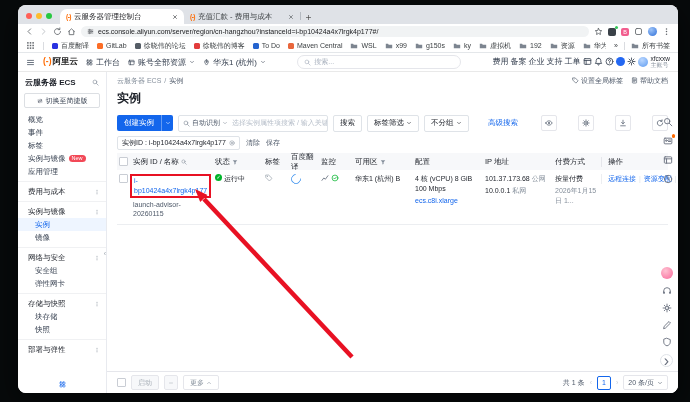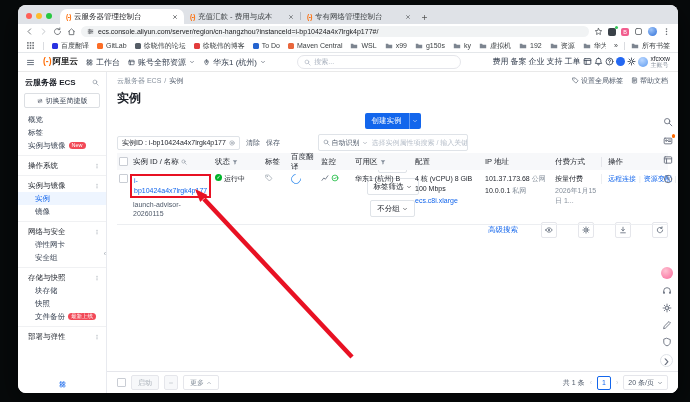--- a/index.html
+++ b/index.html
@@ -61,21 +61,21 @@
   .badge-red{background:#f24957;color:#fff;font-size:5.5px;border-radius:5px;padding:0 3px;line-height:7px;height:7px;}
   .s-bottom{position:absolute;bottom:5px;left:0;width:100%;display:flex;justify-content:center;color:#1366ec;}
   .s-collapse{position:absolute;right:0px;top:178px;color:#9aa3ad;font-size:7px;}
   
   .main{flex:1;background:#fff;position:relative;display:flex;flex-direction:column;min-width:0;}
   .crumbrow{height:13px;display:flex;align-items:center;gap:3px;padding:2px 10px 0;font-size:7px;color:#86909c;}
   .crumbrow .cur{color:#4e5969;}
   .crumb-right{margin-left:auto;display:flex;align-items:center;gap:8px;color:#4e5969;}
   .crumb-right span{display:flex;align-items:center;gap:2px;}
   .ptitle{font-size:12px;font-weight:bold;color:#1d2129;padding:3px 10px 4px;}
-  .toolbar{display:flex;align-items:center;gap:5px;padding:2px 10px;height:20px;flex-direction:column;}
+  .toolbar{display:flex;align-items:center;gap:5px;padding:2px 10px;height:20px;}
   .btn-create{display:flex;height:16px;border-radius:2px;overflow:hidden;flex:none;}
   .btn-create .m{background:#1366ec;color:#fff;font-size:7.5px;display:flex;align-items:center;padding:0 7px;}
   .btn-create .d{background:#1366ec;color:#fff;width:11px;display:flex;align-items:center;justify-content:center;
                  border-left:1px solid rgba(255,255,255,.35);}
   .searchbox{width:148px;height:15px;border:1px solid #dfe3e8;border-radius:2px;display:flex;align-items:center;
              font-size:7px;overflow:hidden;flex:none;}
   .searchbox .auto{display:flex;align-items:center;gap:2px;color:#4e5969;padding:0 4px;flex:none;}
   .searchbox .ph{color:#b6bec9;white-space:nowrap;overflow:hidden;}
   .btn{height:15px;border:1px solid #dfe3e8;border-radius:2px;background:#fff;display:flex;align-items:center;
        gap:2px;padding:0 6px;font-size:7.5px;color:#1d2129;flex:none;}
@@ -166,29 +166,20 @@
     <div class="tab">
       <span class="fav-mark">(-)</span>
       <span class="t-title">充值汇款 - 费用与成本</span>
       <span class="ic ic-6">
           <svg viewBox="0 0 12 12" fill="none" stroke="currentColor" stroke-width="1.1" stroke-linecap="round" stroke-linejoin="round">
             <path d="M3 3l6 6M9 3L3 9"></path>
           </svg>
         </span>
     </div>
     <div class="tab-sep"></div>
-    <div class="tab">
-      <span class="fav-mark">(-)</span>
-      <span class="t-title">专有网络管理控制台</span>
-      <span class="ic ic-6">
-          <svg viewBox="0 0 12 12" fill="none" stroke="currentColor" stroke-width="1.1" stroke-linecap="round" stroke-linejoin="round">
-            <path d="M3 3l6 6M9 3L3 9"></path>
-          </svg>
-        </span>
-    </div>
     <span class="ic ic-7 newtab">
         <svg viewBox="0 0 12 12" fill="none" stroke="currentColor" stroke-width="1.1" stroke-linecap="round" stroke-linejoin="round">
           <path d="M6 2.4v7.2M2.4 6h7.2"></path>
         </svg>
       </span>
   </div>
 
   <div class="urlrow">
     <span class="ic ic-9 navic">
         <svg viewBox="0 0 12 12" fill="none" stroke="currentColor" stroke-width="1.1" stroke-linecap="round" stroke-linejoin="round">
@@ -487,31 +478,37 @@
               <path d="M2 4.2h7.4M7.6 2.2l2 2-2 2M10 7.8H2.6M4.4 5.8l-2 2 2 2"></path>
             </svg>
           </span>
         <span>切换至简捷版</span>
       </div>
       <div id="side-nav">
           <div class="s-item">
             <span>概览</span>
           </div>
           <div class="s-item">
+            <span>事件</span>
+          </div>
+          <div class="s-item">
             <span>标签</span>
           </div>
           <div class="s-item">
             <span>实例与镜像</span>
             <span class="badge-red">New</span>
           </div>
+          <div class="s-item">
+            <span>应用管理</span>
+          </div>
         </div>
       <div id="side-groups">
           <div class="s-group">
             <div class="s-group-h">
-              <span>操作系统</span>
+              <span>费用与成本</span>
               <span class="ic ic-6" style="color: rgb(134, 144, 156);">
                 <svg viewBox="0 0 12 12" fill="none" stroke="currentColor" stroke-width="1.1" stroke-linecap="round" stroke-linejoin="round">
                   <g fill="currentColor" stroke="none">
                     <circle cx="6" cy="2.5" r="1"></circle>
                     <circle cx="6" cy="6" r="1"></circle>
                     <circle cx="6" cy="9.5" r="1"></circle>
                   </g>
                 </svg>
               </span>
             </div>
@@ -543,48 +540,44 @@
                 <svg viewBox="0 0 12 12" fill="none" stroke="currentColor" stroke-width="1.1" stroke-linecap="round" stroke-linejoin="round">
                   <g fill="currentColor" stroke="none">
                     <circle cx="6" cy="2.5" r="1"></circle>
                     <circle cx="6" cy="6" r="1"></circle>
                     <circle cx="6" cy="9.5" r="1"></circle>
                   </g>
                 </svg>
               </span>
             </div>
             <div class="s-child">
+              <span>安全组</span>
+            </div>
+            <div class="s-child">
               <span>弹性网卡</span>
-            </div>
-            <div class="s-child">
-              <span>安全组</span>
             </div>
           </div>
           <div class="s-group">
             <div class="s-group-h">
               <span>存储与快照</span>
               <span class="ic ic-6" style="color: rgb(134, 144, 156);">
                 <svg viewBox="0 0 12 12" fill="none" stroke="currentColor" stroke-width="1.1" stroke-linecap="round" stroke-linejoin="round">
                   <g fill="currentColor" stroke="none">
                     <circle cx="6" cy="2.5" r="1"></circle>
                     <circle cx="6" cy="6" r="1"></circle>
                     <circle cx="6" cy="9.5" r="1"></circle>
                   </g>
                 </svg>
               </span>
             </div>
             <div class="s-child">
               <span>块存储</span>
             </div>
             <div class="s-child">
               <span>快照</span>
-            </div>
-            <div class="s-child">
-              <span>文件备份</span>
-              <span class="badge-red">最新上线</span>
             </div>
           </div>
           <div class="s-group">
             <div class="s-group-h">
               <span>部署与弹性</span>
               <span class="ic ic-6" style="color: rgb(134, 144, 156);">
                 <svg viewBox="0 0 12 12" fill="none" stroke="currentColor" stroke-width="1.1" stroke-linecap="round" stroke-linejoin="round">
                   <g fill="currentColor" stroke="none">
                     <circle cx="6" cy="2.5" r="1"></circle>
                     <circle cx="6" cy="6" r="1"></circle>

